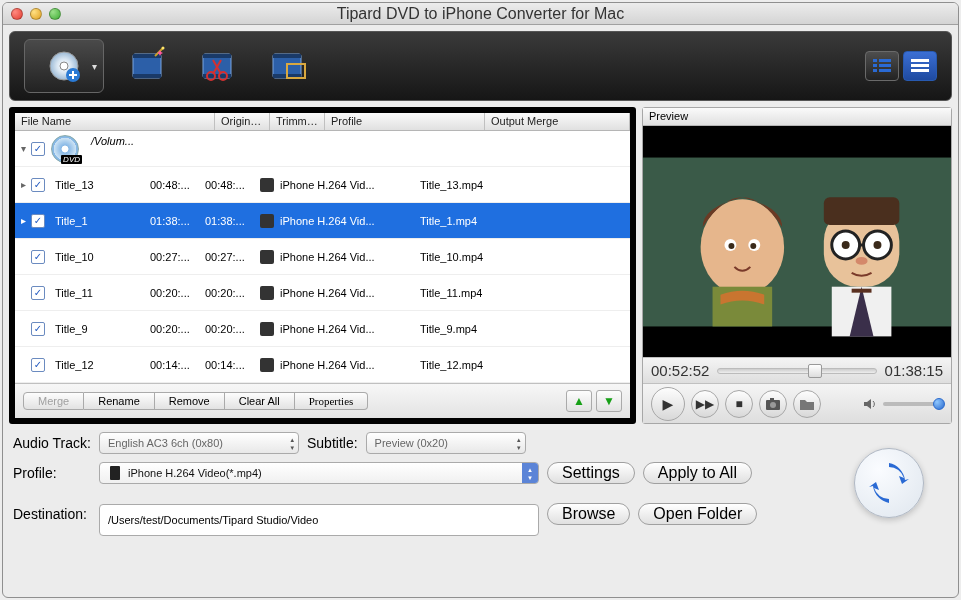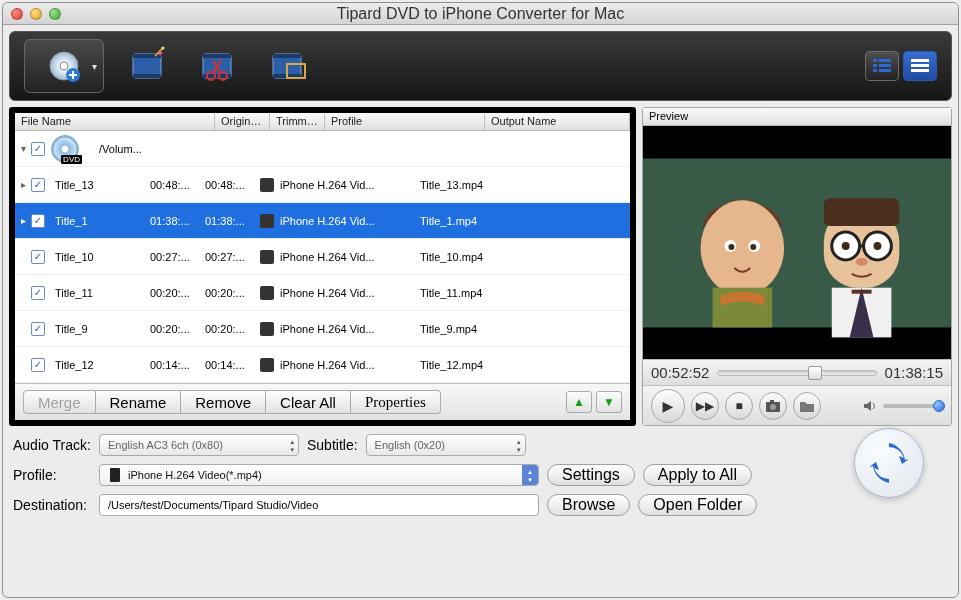--- a/index.html
+++ b/index.html
@@ -34,26 +34,26 @@
 .row.sel { background: #1f6fe0; color: #fff; }
 .row .cell { overflow: hidden; text-overflow: ellipsis; white-space: nowrap; padding: 0 4px; }
 .row .tri { width: 10px; color: #666; font-size: 10px; }
 .row.sel .tri { color: #fff; }
 .row .chk { width: 14px; height: 14px; border: 1px solid #6b8bc0; border-radius: 2px; background: #fff; display: flex; align-items: center; justify-content: center; margin-right: 6px; color: #2058c0; font-size: 10px; }
 .row .name { width: 95px; }
 .row .orig, .row .trim { width: 55px; }
 .row .profile { width: 160px; display: flex; align-items: center; gap: 6px; }
 .row .profile .picon { width: 14px; height: 14px; background: #333; border-radius: 2px; }
 .row .out { flex: 1; }
-.row.root .name { width: 440px; display: flex; align-items: center; gap: 20px; }
+.row.root .name { width: 440px; display: flex; gap: 12px; font-style: italic; }
 .dvd-icon { width: 28px; height: 28px; border-radius: 50%; background: radial-gradient(circle, #fff 18%, #87b8e6 20%, #cde3f4 60%, #87b8e6 62%); border: 1px solid #8aa; position: relative; }
 .dvd-icon::after { content: "DVD"; position: absolute; bottom: -2px; right: -4px; font-size: 8px; background: #000; color: #fff; padding: 0 2px; border-radius: 1px; }
 
 .row-actions { display: flex; align-items: center; padding: 6px 8px; background: linear-gradient(#f7f7f7,#e3e3e3); border-top: 1px solid #c0c0c0; gap: 0; }
-.seg { height: 24px; padding: 0 14px; background: linear-gradient(#fdfdfd,#e2e2e2); border: 1px solid #aaa; cursor: pointer; display: flex; align-items: center; font-size: 15px; }
+.seg { height: 18px; padding: 0 14px; background: linear-gradient(#fdfdfd,#e2e2e2); border: 1px solid #aaa; cursor: pointer; display: flex; align-items: center; font-size: 11px; }
 .seg + .seg { border-left: none; }
 .seg.first { border-radius: 4px 0 0 4px; }
 .seg.last { border-radius: 0 4px 4px 0; font-family: Liberation Serif, serif; }
 .seg.disabled { color: #a0a0a0; }
 .row-actions .spacer { flex: 1; }
 .arrow-btn { width: 26px; height: 22px; background: linear-gradient(#fdfdfd,#e2e2e2); border: 1px solid #aaa; border-radius: 3px; cursor: pointer; display: flex; align-items: center; justify-content: center; font-size: 12px; font-weight: bold; }
 .arrow-btn.up { color: #17a017; margin-right: 4px; }
 .arrow-btn.dn { color: #17a017; }
 
 .preview-pane { width: 310px; border: 1px solid #a7a7a7; background: #f5f5f5; border-radius: 3px; display: flex; flex-direction: column; }
@@ -71,21 +71,21 @@
 
 .bottom { margin: 8px 10px 8px 10px; display: flex; flex-direction: column; gap: 8px; }
 .form-row { display: flex; align-items: center; gap: 8px; }
 .form-row label { width: 78px; text-align: left; font-size: 14px; }
 .combo { height: 22px; border: 1px solid #aaa; border-radius: 4px; background: linear-gradient(#fff,#e8e8e8); display: flex; align-items: center; padding: 0 13px 0 8px; position: relative; font-size: 12px; color: #666; }
 .combo::after { content: "▴\A▾"; white-space: pre; position: absolute; right: 4px; top: 0; font-size: 7px; line-height: 8px; padding-top: 3px; color: #555; }
 .combo.dark::after { color: #fff; }
 .combo.profile { flex: 1; max-width: 440px; color: #111; background: linear-gradient(#fff,#f0f0f0); }
 .combo.profile::after { background: #5b84d7; border-radius: 0 3px 3px 0; width: 16px; right: 0; top: 0; bottom: 0; text-align: center; padding-top: 3px; color: #fff; }
 .pill-btn { height: 22px; padding: 0 14px; border: 1px solid #a0a0a0; border-radius: 11px; background: linear-gradient(#fff,#e0e0e0); cursor: pointer; font-size: 16px; display: flex; align-items: center; }
-.dest-input { height: 22px; border: 1px solid #aaa; border-radius: 4px; background: #fff; padding: 4px 8px; flex: 1; max-width: 440px; font-size: 12px; display: flex; align-items: center; }
+.dest-input { height: 32px; border: 1px solid #aaa; border-radius: 4px; background: #fff; padding: 4px 8px; flex: 1; max-width: 440px; font-size: 12px; display: flex; align-items: center; margin-top: 12px; }
 
 .convert-btn { position: absolute; right: 24px; bottom: 18px; width: 70px; height: 70px; border-radius: 50%; background: radial-gradient(circle at 35% 30%, #fafcff, #dfe6ee); border: 1px solid #b0b8c4; display: flex; align-items: center; justify-content: center; cursor: pointer; box-shadow: 0 2px 6px rgba(0,0,0,.2); }
 
 
 .svg-icon { display: block; }
 </style>
 </head>
 <body>
 
 <div class="window">
@@ -168,21 +168,21 @@
     </div>
   </div>
 
   <div class="center">
     <div class="file-pane">
       <div class="headers">
         <div class="col-name">File Name</div>
         <div class="col-orig">Original Le</div>
         <div class="col-trim">Trimmed L</div>
         <div class="col-profile">Profile</div>
-        <div class="col-out">Output Name</div>
+        <div class="col-out">Output Merge</div>
       </div>
       <div id="rows">
           <div class="row root">
             <span class="tri">▾</span>
   <span class="chk">✓</span>
   <span class="name">
               <span class="dvd-icon"></span>
               <span>/Volum...</span>
             </span>
           </div>
@@ -338,21 +338,21 @@
   </div>
 
   <div class="bottom" style="position:relative;">
     <div class="form-row">
       <label>Audio Track:</label>
       <div class="combo" style="width:200px">
           <span>English AC3 6ch (0x80)</span>
         </div>
       <label style="width:auto">Subtitle:</label>
       <div class="combo" style="width:160px">
-          <span>English (0x20)</span>
+          <span>Preview (0x20)</span>
         </div>
     </div>
     <div class="form-row">
       <label>Profile:</label>
       <div class="combo profile dark">
         <svg width="14" height="14" style="margin-right:6px">
             <rect x="2" y="0" width="10" height="14" rx="1" fill="#222"></rect>
           </svg>
         <span>iPhone H.264 Video(*.mp4)</span>
       </div>

